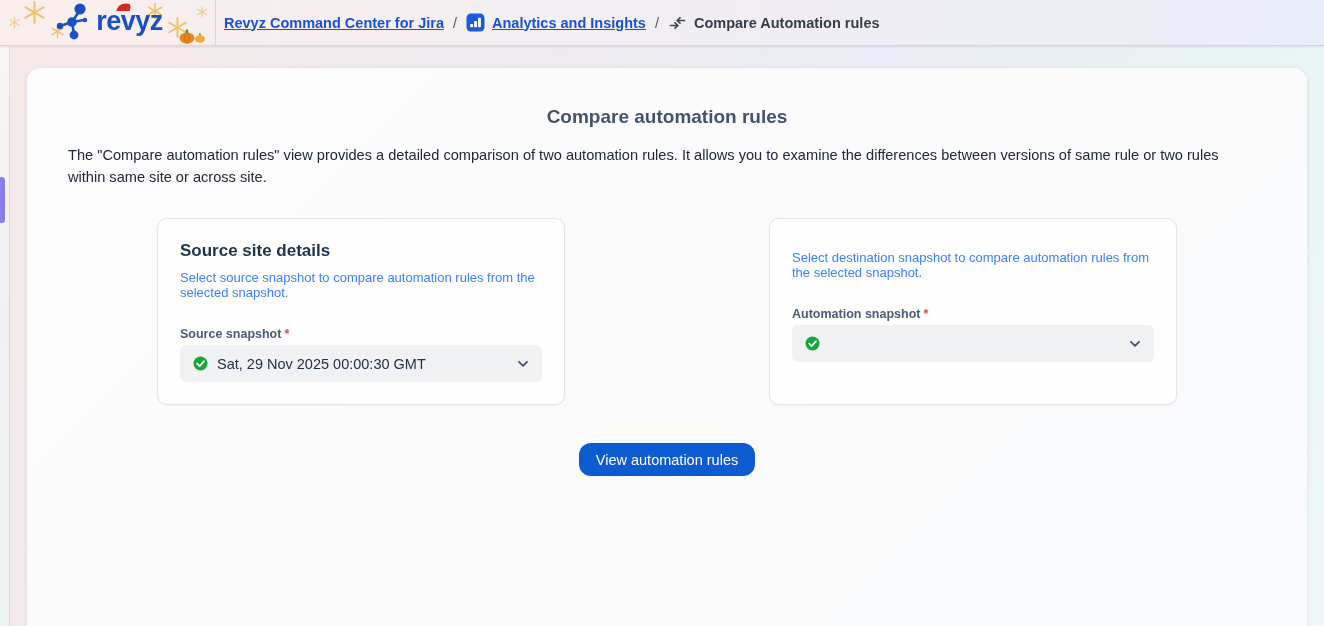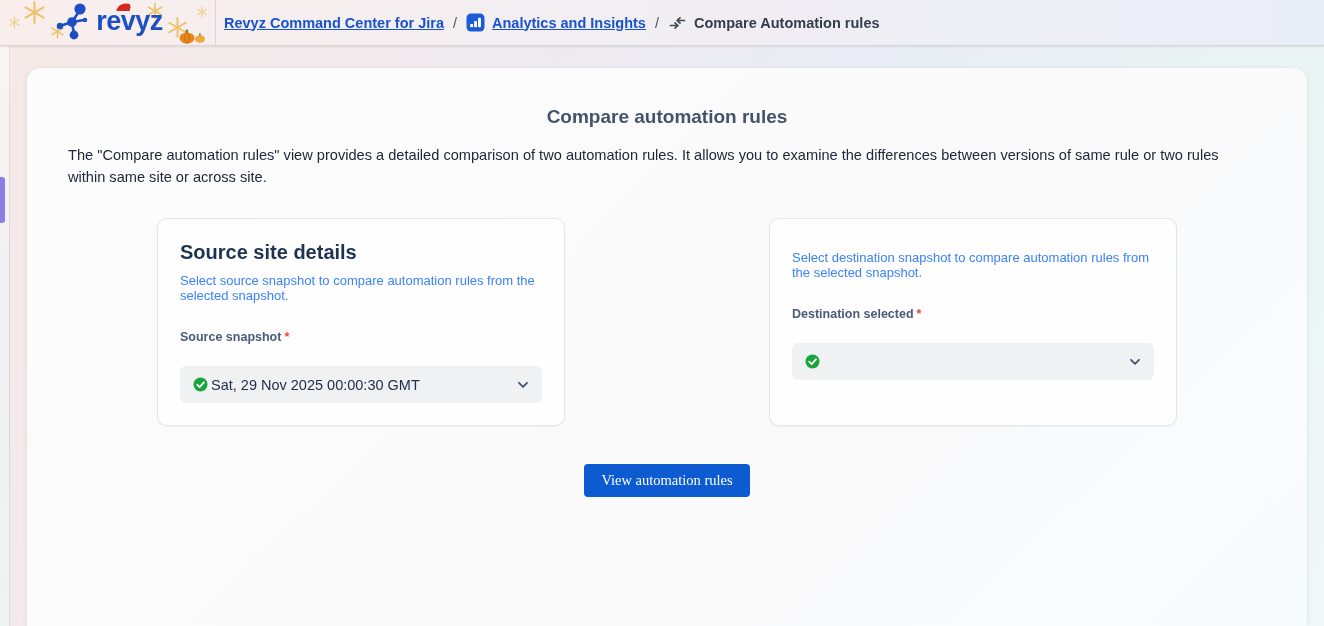--- a/index.html
+++ b/index.html
@@ -73,40 +73,40 @@
 
   .cards-row {
     display: flex; justify-content: space-between;
     padding: 0 130px; margin-top: 30px;
   }
   .site-card {
     width: 408px; background: #fefefe;
     border: 1px solid #e3e5e9; border-radius: 10px;
     padding: 22px; box-shadow: 0 1px 2px rgba(30,40,60,0.05);
   }
-  .site-card-title { font-size: 20px; font-weight: bold; color: #1d334f; }
+  .site-card-title { font-size: 17px; font-weight: bold; color: #1d334f; }
   .site-card-desc { margin-top: 9px; font-size: 13px; line-height: 15px; color: #3b82f6; }
   .field-label {
     margin-top: 27px; font-size: 12.5px; font-weight: bold; color: #4a5b77;
   }
   .req { color: #e2483d; margin-left: 3px; }
   .select-control {
-    margin-top: 22px; height: 37px; width: 100%;
+    margin-top: 4px; height: 37px; width: 100%;
     background: #f0f1f3; border-radius: 6px;
-    display: flex; align-items: center; gap: 3px;
+    display: flex; align-items: center; gap: 9px;
     padding: 0 13px; cursor: pointer;
     font-size: 14.5px; color: #22304a;
   }
   .select-chevron { margin-left: auto; display: inline-flex; }
 
   .button-row { display: flex; justify-content: center; margin-top: 38px; }
   .primary-btn {
-    background: #0d5bd1; color: #ffffff; border: none; border-radius: 4px;
+    background: #0d5bd1; color: #ffffff; border: none; border-radius: 12px;
     height: 33px; padding: 8px 17px; font-size: 14.5px;
-    font-family: Liberation Serif, serif; cursor: pointer;
+    font-family: Liberation Sans, sans-serif; cursor: pointer;
   }
 </style>
 </head>
 <body>
 
 <div class="header">
   <div class="logo-area">
 
     <svg class="deco" style="left:22px;top:0px" width="25" height="25" viewBox="0 0 24 24">
         <g stroke="#eec26a" stroke-width="2" stroke-linecap="round">
@@ -243,21 +243,21 @@
           <svg width="12" height="8" viewBox="0 0 12 8" fill="none" stroke="#44546f" stroke-width="1.8" stroke-linecap="round" stroke-linejoin="round">
               <path d="M2 1.8 L6 5.8 L10 1.8"></path>
             </svg>
         </span>
       </div>
     </div>
 
     <div class="site-card">
       <div class="site-card-desc">Select destination snapshot to compare automation rules from the selected snapshot.</div>
       <div class="field-label">
-        <span>Destination selected</span><span class="req">*</span>
+        <span>Automation snapshot</span><span class="req">*</span>
       </div>
       <div class="select-control">
         <svg width="15" height="15" viewBox="0 0 15 15">
           <circle cx="7.5" cy="7.5" r="7" fill="#17a63c"></circle>
           <path d="M4.2 7.7 L6.6 10.1 L10.9 5.3" stroke="#ffffff" stroke-width="1.8" fill="none" stroke-linecap="round" stroke-linejoin="round"></path>
         </svg>
         <span class="select-chevron">
           <svg width="12" height="8" viewBox="0 0 12 8" fill="none" stroke="#44546f" stroke-width="1.8" stroke-linecap="round" stroke-linejoin="round">
               <path d="M2 1.8 L6 5.8 L10 1.8"></path>
             </svg>

